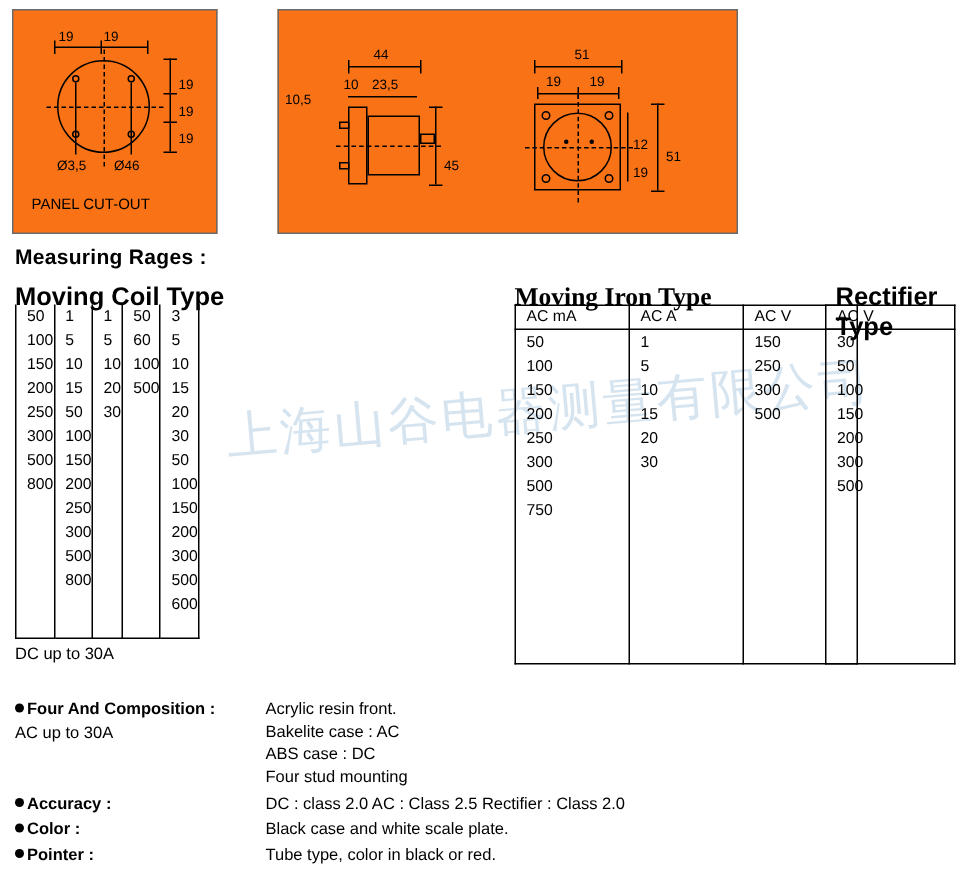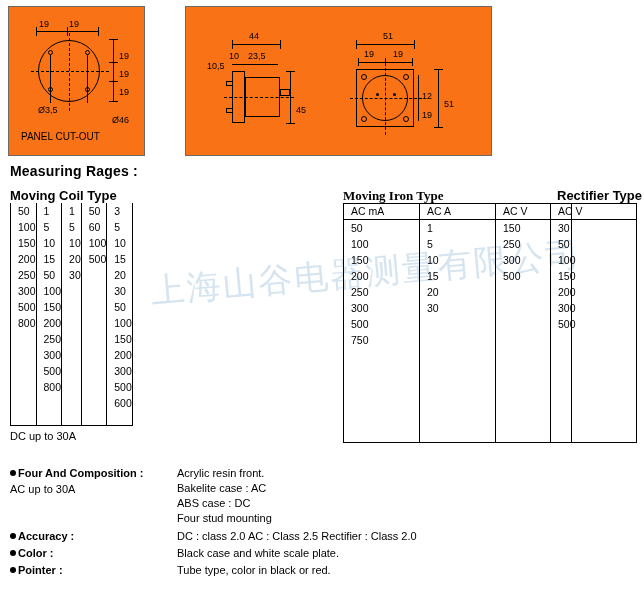--- a/index.html
+++ b/index.html
@@ -77,21 +77,21 @@
   
   #measuring-title {
     position: absolute;
     left: 10px; top: 163px;
     font-size: 14px;
     font-weight: bold;
     letter-spacing: .2px;
   }
   .group-title {
     position: absolute;
-    font-size: 13px;
+    font-size: 17px;
     font-weight: bold;
   }
   #title-moving-coil { left: 10px;  top: 188px; }
   #title-moving-iron { left: 343px; top: 188px; font-family: Liberation Serif, serif; }
   #title-rectifier   { left: 557px; top: 188px; }
 
   
   table.spec {
     position: absolute;
     border-collapse: collapse;
@@ -212,37 +212,37 @@
 
   <div class="smallcirc" style="left:39px; top:43px; width:5px; height:5px;"></div>
   <div class="smallcirc" style="left:76px; top:43px; width:5px; height:5px;"></div>
   <div class="smallcirc" style="left:39px; top:80px; width:5px; height:5px;"></div>
   <div class="smallcirc" style="left:76px; top:80px; width:5px; height:5px;"></div>
 
   <div class="dimline vline" style="left:41px; top:48px; height:48px;"></div>
   <div class="dimline vline" style="left:78px; top:48px; height:48px;"></div>
 
   <div class="lbl" style="left:29px; top:98px;">Ø3,5</div>
-  <div class="lbl" style="left:67px; top:108px;margin-left:36px;">Ø46</div>
+  <div class="lbl" style="left:67px; top:98px;">Ø46</div>
 
   <div class="lbl lbl-b" style="left:12px; top:124px;">PANEL CUT-OUT</div>
 </div>
 
 <div class="panel" id="panel-right">
 
   <div class="lbl" style="left:63px; top:24px;">44</div>
   <div class="dimline hline" style="left:46px; top:37px; width:48px;"></div>
   <div class="dimline vline" style="left:46px; top:33px; height:9px;"></div>
   <div class="dimline vline" style="left:94px; top:33px; height:9px;"></div>
 
   <div class="lbl" style="left:43px; top:44px;">10</div>
   <div class="lbl" style="left:62px; top:44px;">23,5</div>
   <div class="dimline hline" style="left:46px; top:57px; width:46px;"></div>
 
-  <div class="lbl" style="left:21px; top:54px;">10,5</div>
+  <div class="lbl" style="left:4px; top:54px;">10,5</div>
 
   <div class="rect-outline" style="left:46px; top:64px; width:13px; height:52px;"></div>
   <div class="rect-outline" style="left:59px; top:70px; width:35px; height:40px;"></div>
   <div class="rect-outline" style="left:94px; top:82px; width:10px; height:7px;"></div>
   <div class="rect-outline" style="left:40px; top:74px; width:7px; height:5px;"></div>
   <div class="rect-outline" style="left:40px; top:101px; width:7px; height:5px;"></div>
   <div class="dash-h" style="left:38px; top:90px; width:70px;"></div>
 
   <div class="lbl" style="left:110px; top:98px;">45</div>
   <div class="dimline vline" style="left:104px; top:64px; height:52px;"></div>

